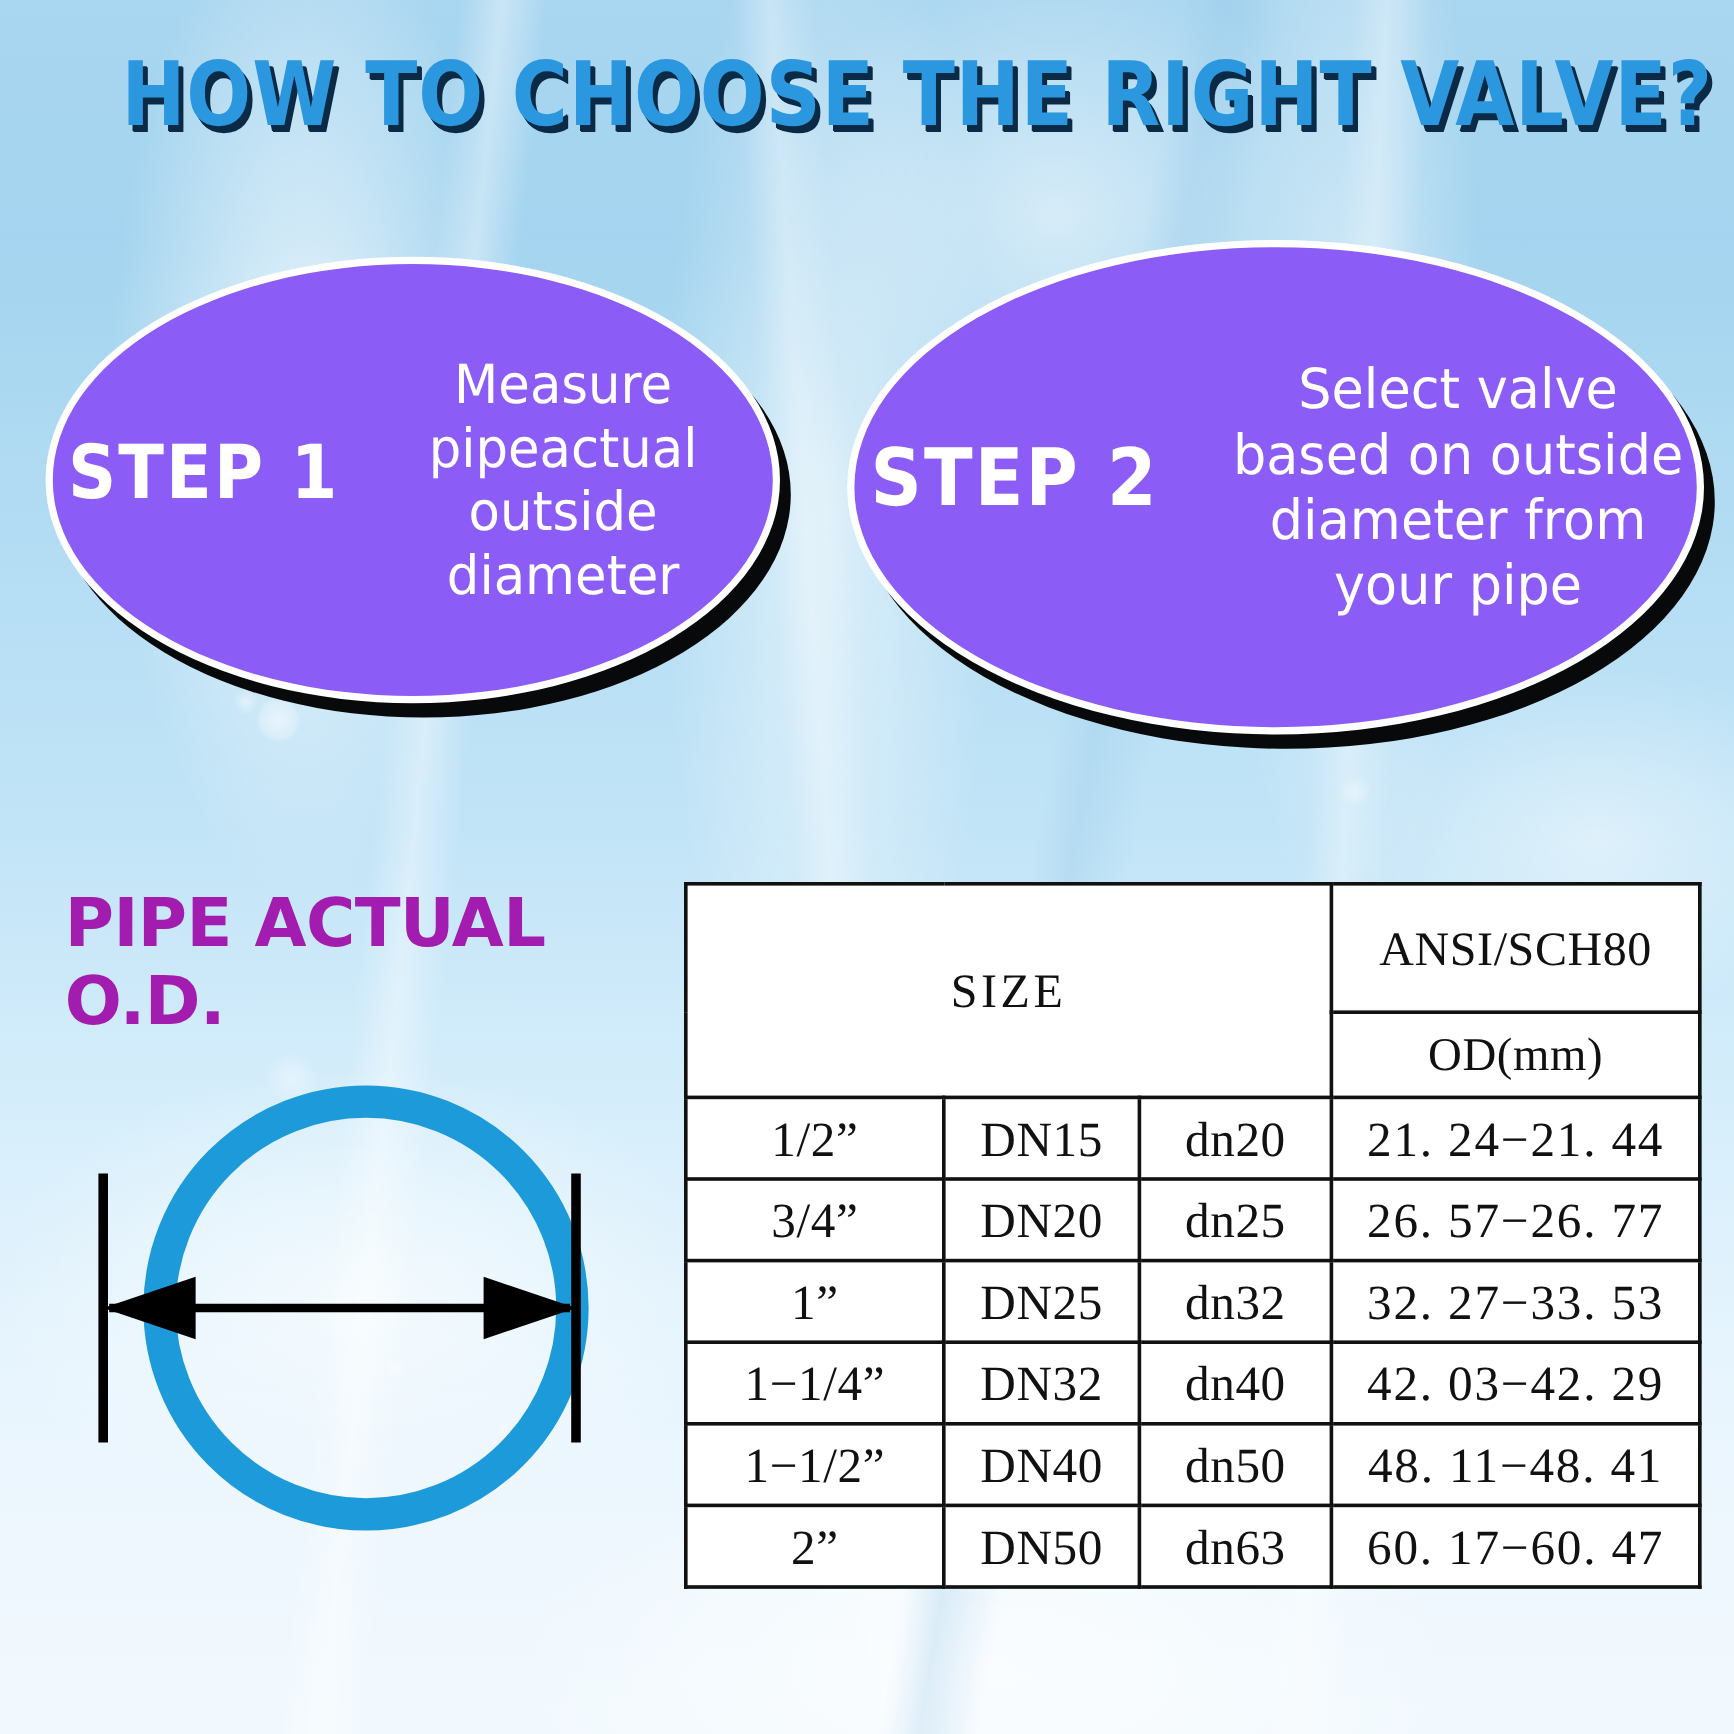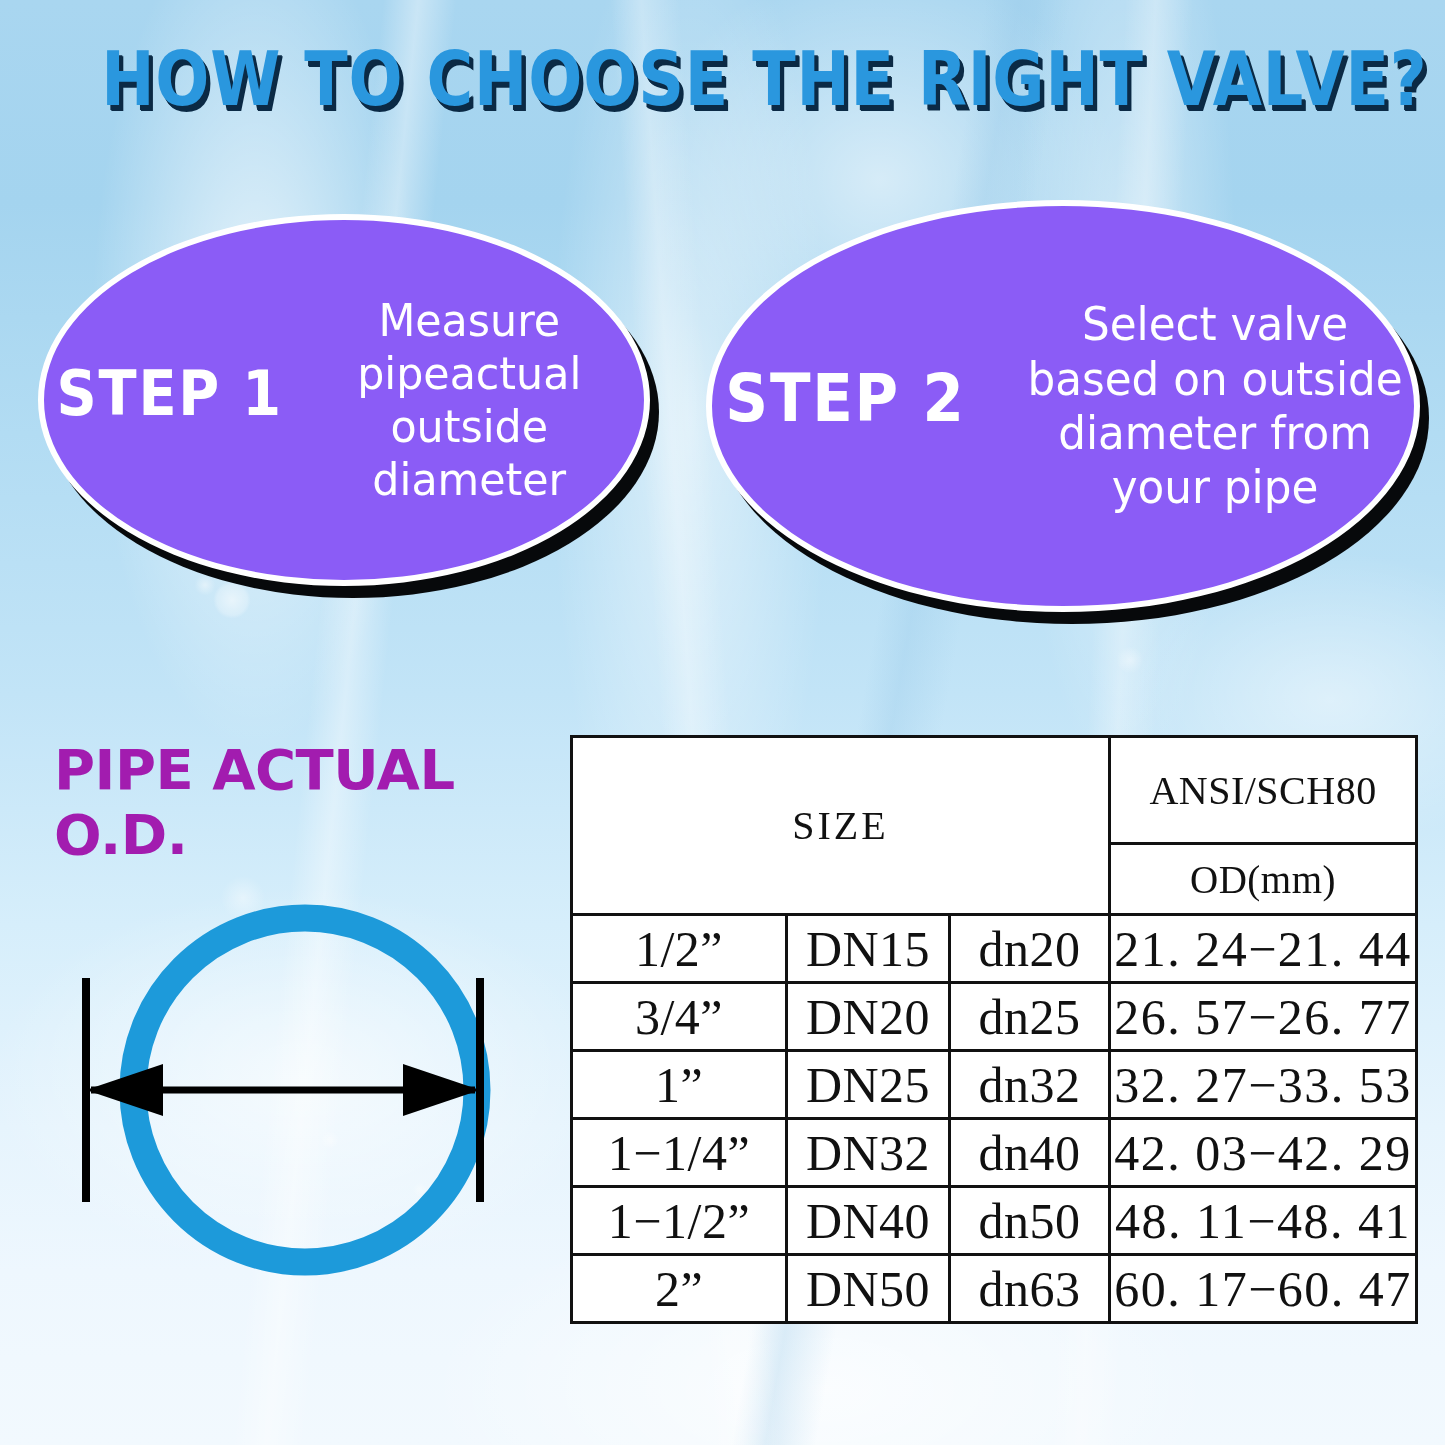--- a/index.html
+++ b/index.html
@@ -192,21 +192,21 @@
     height: 104px;
   }
   #spec-table .hdr-od {
     font-size: 39px;
     letter-spacing: 0.5px;
     height: 68px;
     font-family: Liberation Serif, serif;
   }
   #spec-table tbody td {
     height: 65px;
-    font-size: 50px;
+    font-size: 41px;
     letter-spacing: 0.5px;
   }
   #spec-table tbody td.col-od {
     letter-spacing: 1.5px;
     margin-top: 44px;
   }
 </style>
 </head>
 <body>
 

